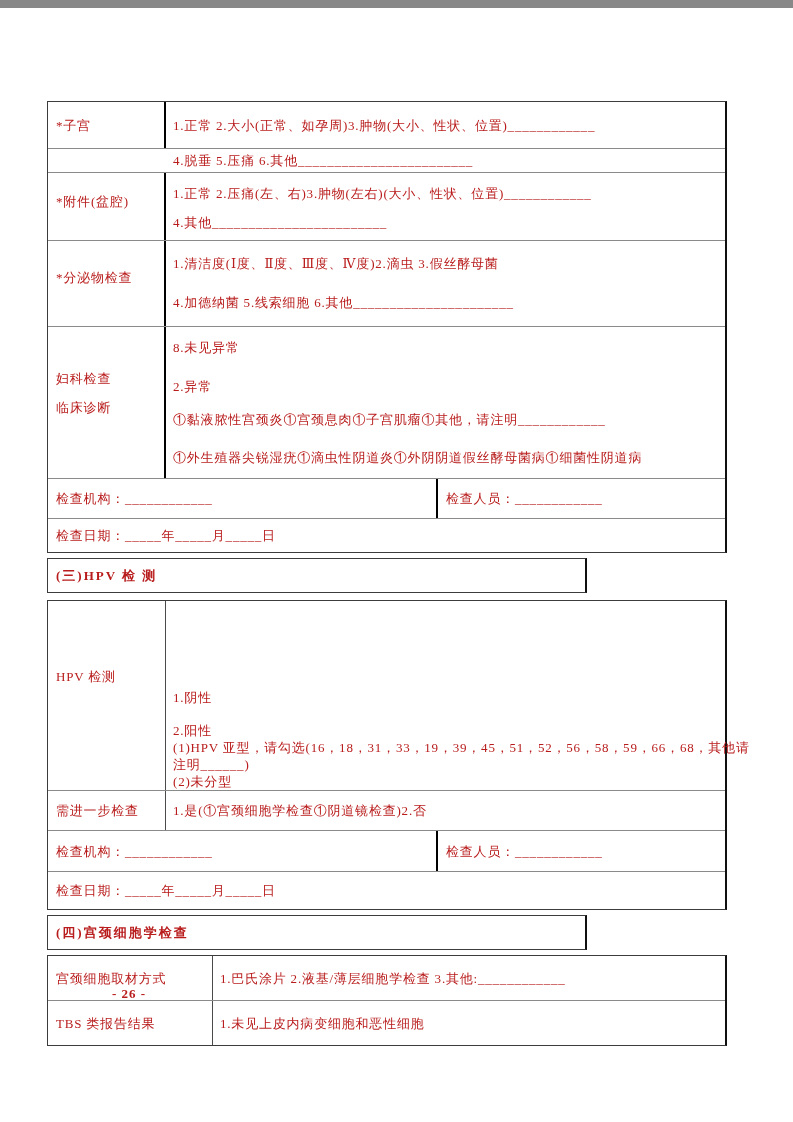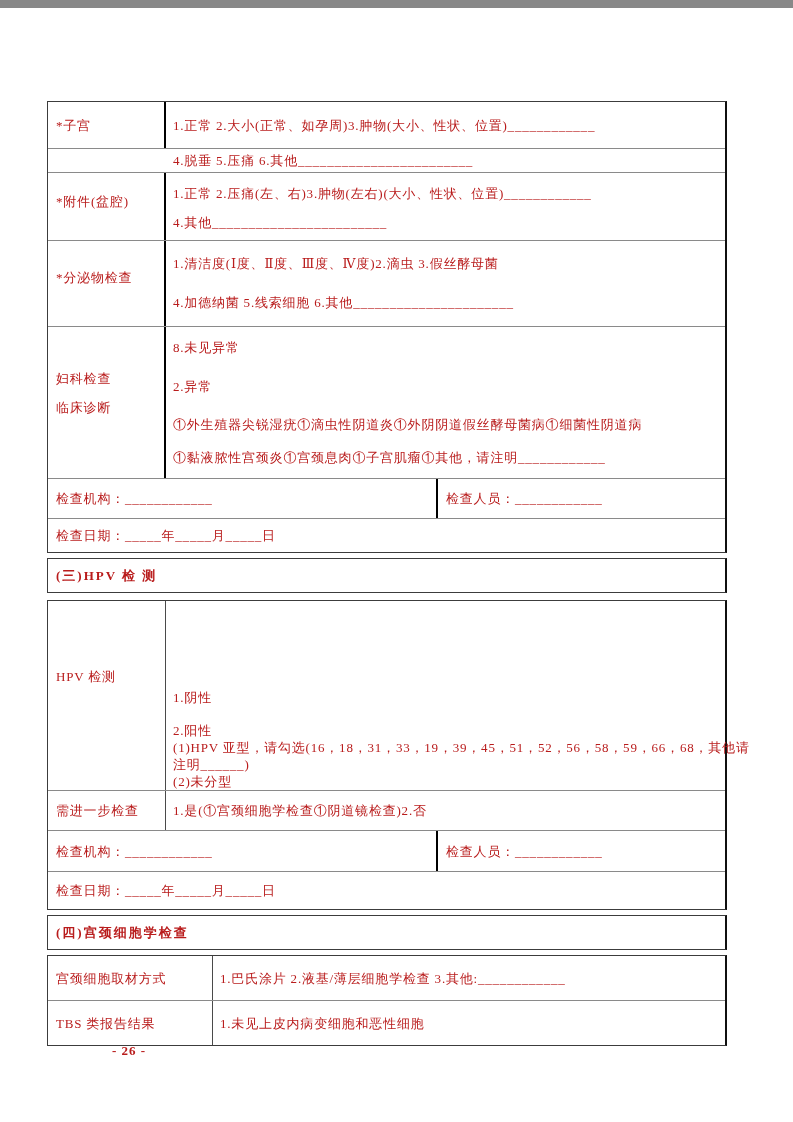--- a/index.html
+++ b/index.html
@@ -59,33 +59,33 @@
   .cellA {
     flex: 0 0 390px; width: 390px;
     padding-left: 8px;
     display: flex; align-items: center;
     border-right: 2.5px solid #000;
   }
   .cellB { flex: 1 1 auto; padding-left: 8px; display: flex; align-items: center; }
   .cellFull { flex: 1 1 auto; padding-left: 8px; display: flex; align-items: center; }
 
   .sec {
-    width: 680px; height: 35px;
+    width: 540px; height: 35px;
     border: 1.5px solid #3c3c3c;
     border-right: 2px solid #101010;
     display: flex; align-items: center;
     padding-left: 8px;
     font-weight: bold;
     letter-spacing: 2px;
     background: #fff;
   }
   .gap5 { margin-top: 5px; } .gap7 { margin-top: 7px; }
 
   .footer {
-    position: absolute; left: 112px; top: 1035px;
+    position: absolute; left: 112px; top: 978px;
     font-weight: bold; font-size: 13px; letter-spacing: 1px;
     font-family: "Liberation Serif", "DejaVu Serif", serif;
   }
 </style>
 </head>
 <body>
 
 <div class="page">
   <div class="doc">
 
@@ -128,22 +128,22 @@
       </div>
 
       <div class="row h152">
         <div class="lab bR-thick bottom pb20">
           <div class="ln">妇科检查</div>
           <div class="ln mt12">临床诊断</div>
         </div>
         <div class="con ptop12">
           <div class="ln">8.未见异常</div>
           <div class="ln mt22">2.异常</div>
+          <div class="ln mt16">①黏液脓性宫颈炎①宫颈息肉①子宫肌瘤①其他，请注明____________</div>
           <div class="ln mt21">①外生殖器尖锐湿疣①滴虫性阴道炎①外阴阴道假丝酵母菌病①细菌性阴道病</div>
-          <div class="ln mt16">①黏液脓性宫颈炎①宫颈息肉①子宫肌瘤①其他，请注明____________</div>
         </div>
       </div>
 
       <div class="row h40">
         <div class="cellA">
           <span class="ln">检查机构：____________</span>
         </div>
         <div class="cellB">
           <span class="ln">检查人员：____________</span>
         </div>

